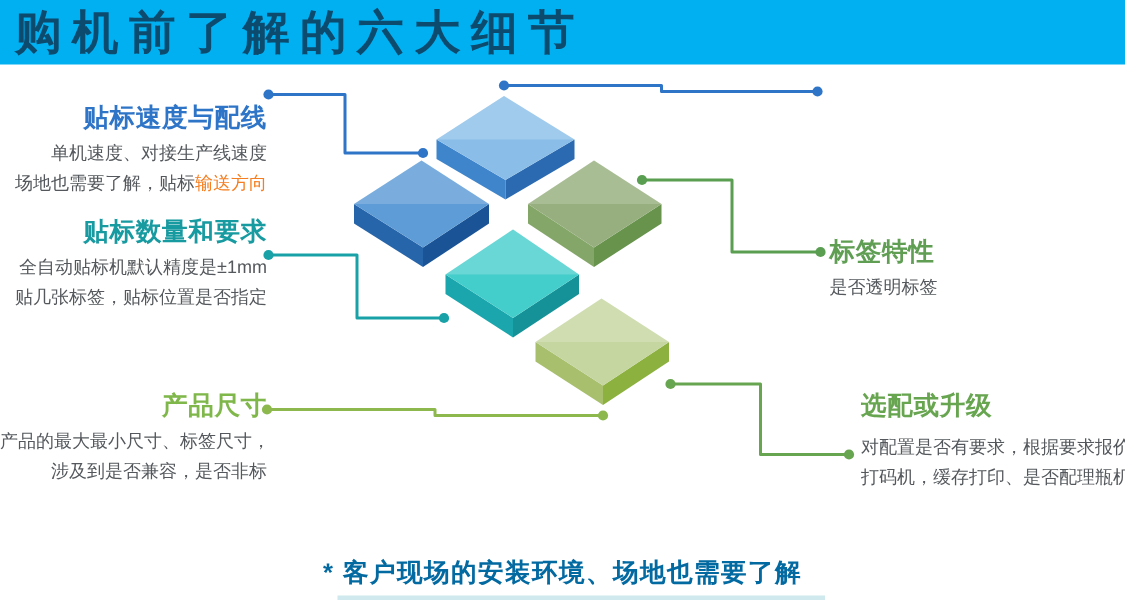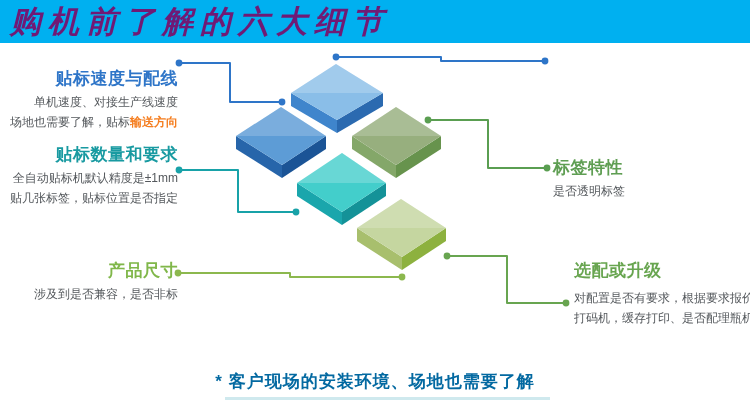--- a/index.html
+++ b/index.html
@@ -15,42 +15,42 @@
 
   
   .canvas{position:absolute;left:0;top:0;width:750px;height:400px;pointer-events:none;}
   .canvas polyline{fill:none;stroke-width:2;stroke-linejoin:round;stroke-linecap:round;}
 
   
   .sec{position:absolute;white-space:nowrap;}
   .sec.left{left:0;width:178px;text-align:right;}
   .sec-title{font-size:17px;line-height:22px;font-weight:bold;letter-spacing:0.5px;}
   .sec-body{margin-top:2px;font-size:12px;line-height:20px;color:#54585c;}
-  .hl{font-weight:bold;}
+  .hl{font-weight:normal;}
 
   .sec-l1{top:48px;margin-top:20px;}
   .sec-l2{top:144px;}
   .sec-l3{top:260px;}
   .sec-r1{left:553px;top:50px;text-align:left;}
   .sec-r2{left:553px;top:157px;text-align:left;}
   .sec-r3{left:574px;top:260px;text-align:left;}
   .sec-r3 .sec-body{margin-top:6px;}
 
   
   .footer-note{position:absolute;left:0;top:371px;width:750px;text-align:center;
       font-size:17px;line-height:22px;font-weight:bold;letter-spacing:1px;}
   .footer-rule{position:absolute;left:225px;top:397px;width:325px;height:3px;}
 </style>
 </head>
 <body>
 
 <div id="stage">
 
   <div class="header" style="background-color: rgb(0, 176, 240);">
-    <div class="header-title" style="color: #701a75; font-style: italic;">购机前了解的六大细节</div>
+    <div class="header-title" style="color: #0c4a6e;">购机前了解的六大细节</div>
   </div>
 
   <svg class="canvas" viewBox="0 0 750 400" xmlns="http://www.w3.org/2000/svg">
 
     <g>
       <polyline points="179,63 230,63 230,102 282,102" stroke="#2e75c8"></polyline>
       <circle cx="179" cy="63" r="3.4" fill="#2e75c8"></circle>
       <circle cx="282" cy="102" r="3.4" fill="#2e75c8"></circle>
     </g>
 
@@ -132,20 +132,21 @@
     <div class="sec-title" style="color: rgb(24, 154, 161);">贴标数量和要求</div>
     <div class="sec-body">
       <div>全自动贴标机默认精度是±1mm</div>
       <div>贴几张标签，贴标位置是否指定</div>
     </div>
   </div>
 
   <div class="sec left sec-l3">
     <div class="sec-title" style="color: rgb(128, 183, 74);">产品尺寸</div>
     <div class="sec-body">
+      <div>产品的最大最小尺寸、标签尺寸，</div>
       <div>涉及到是否兼容，是否非标</div>
     </div>
   </div>
 
 
   <div class="sec sec-r2">
     <div class="sec-title" style="color: rgb(95, 158, 83);">标签特性</div>
     <div class="sec-body">
       <div>是否透明标签</div>
     </div>

